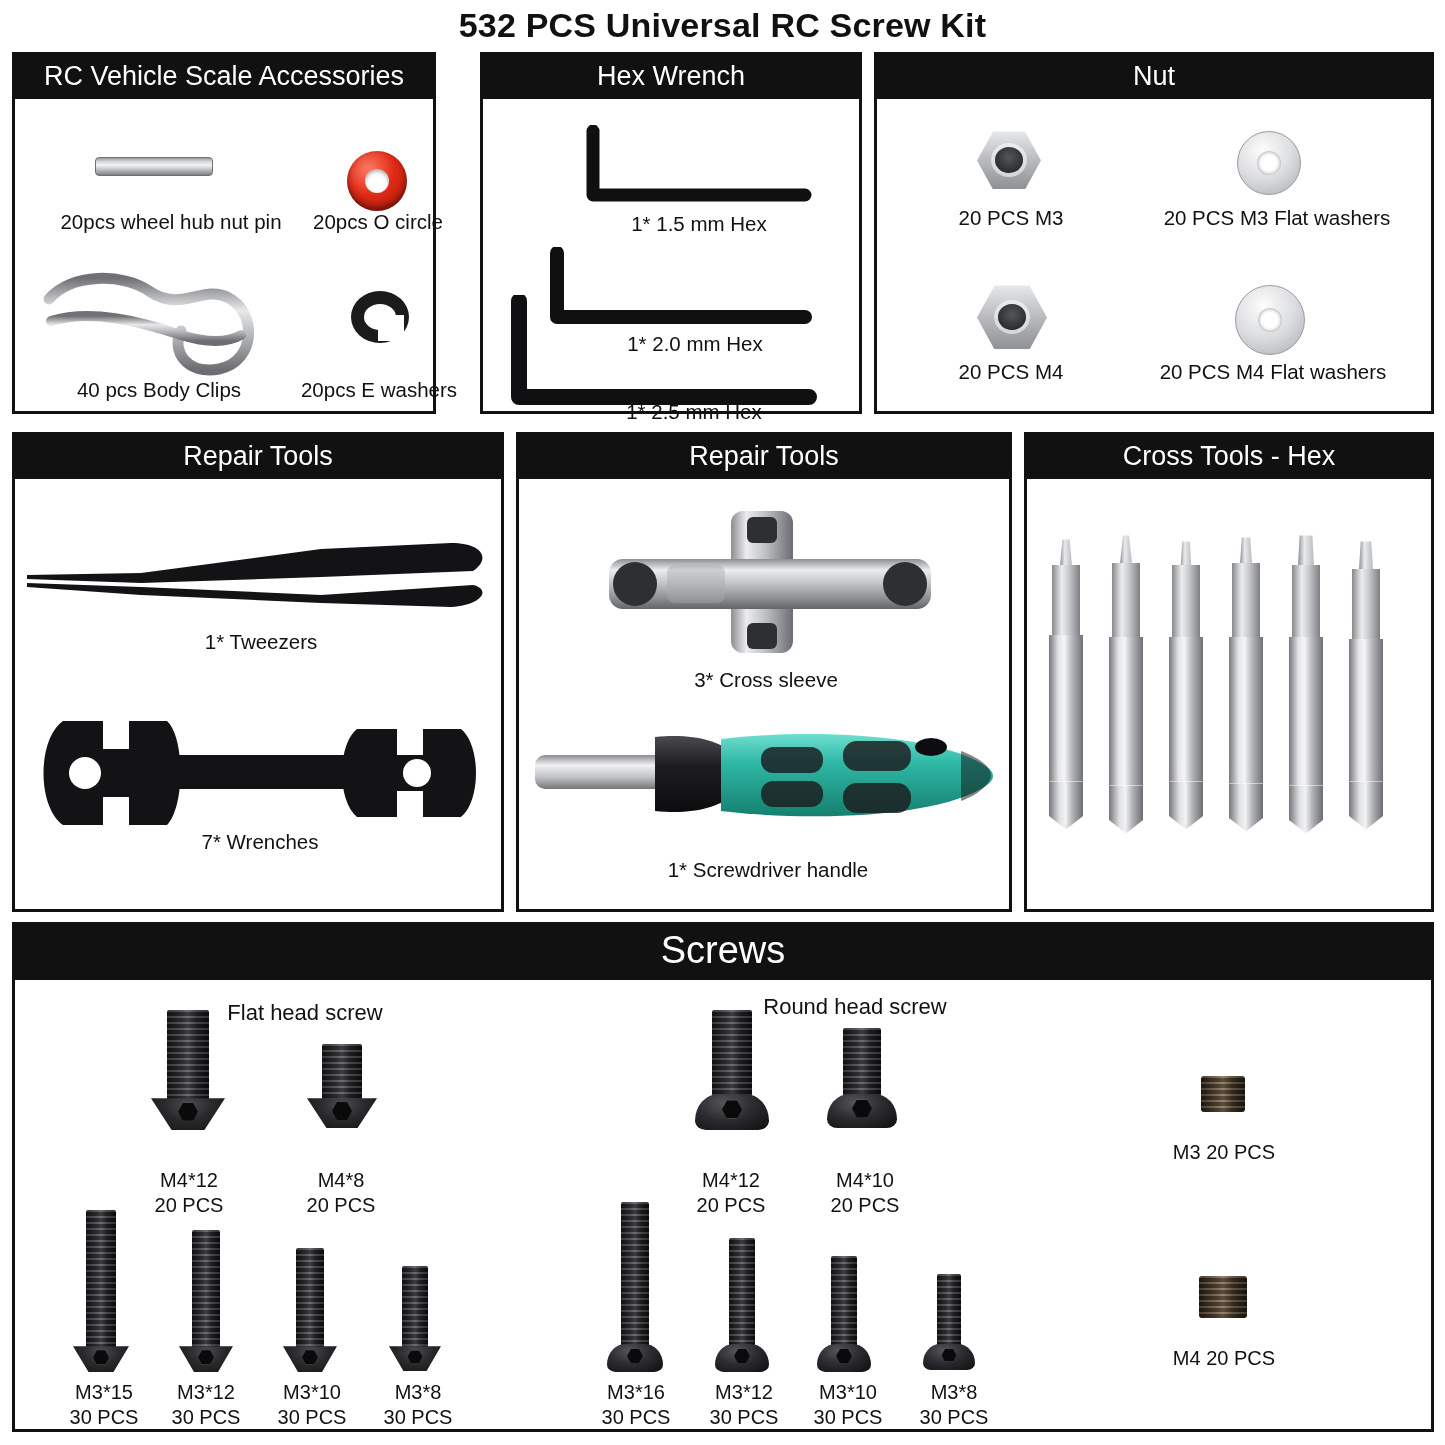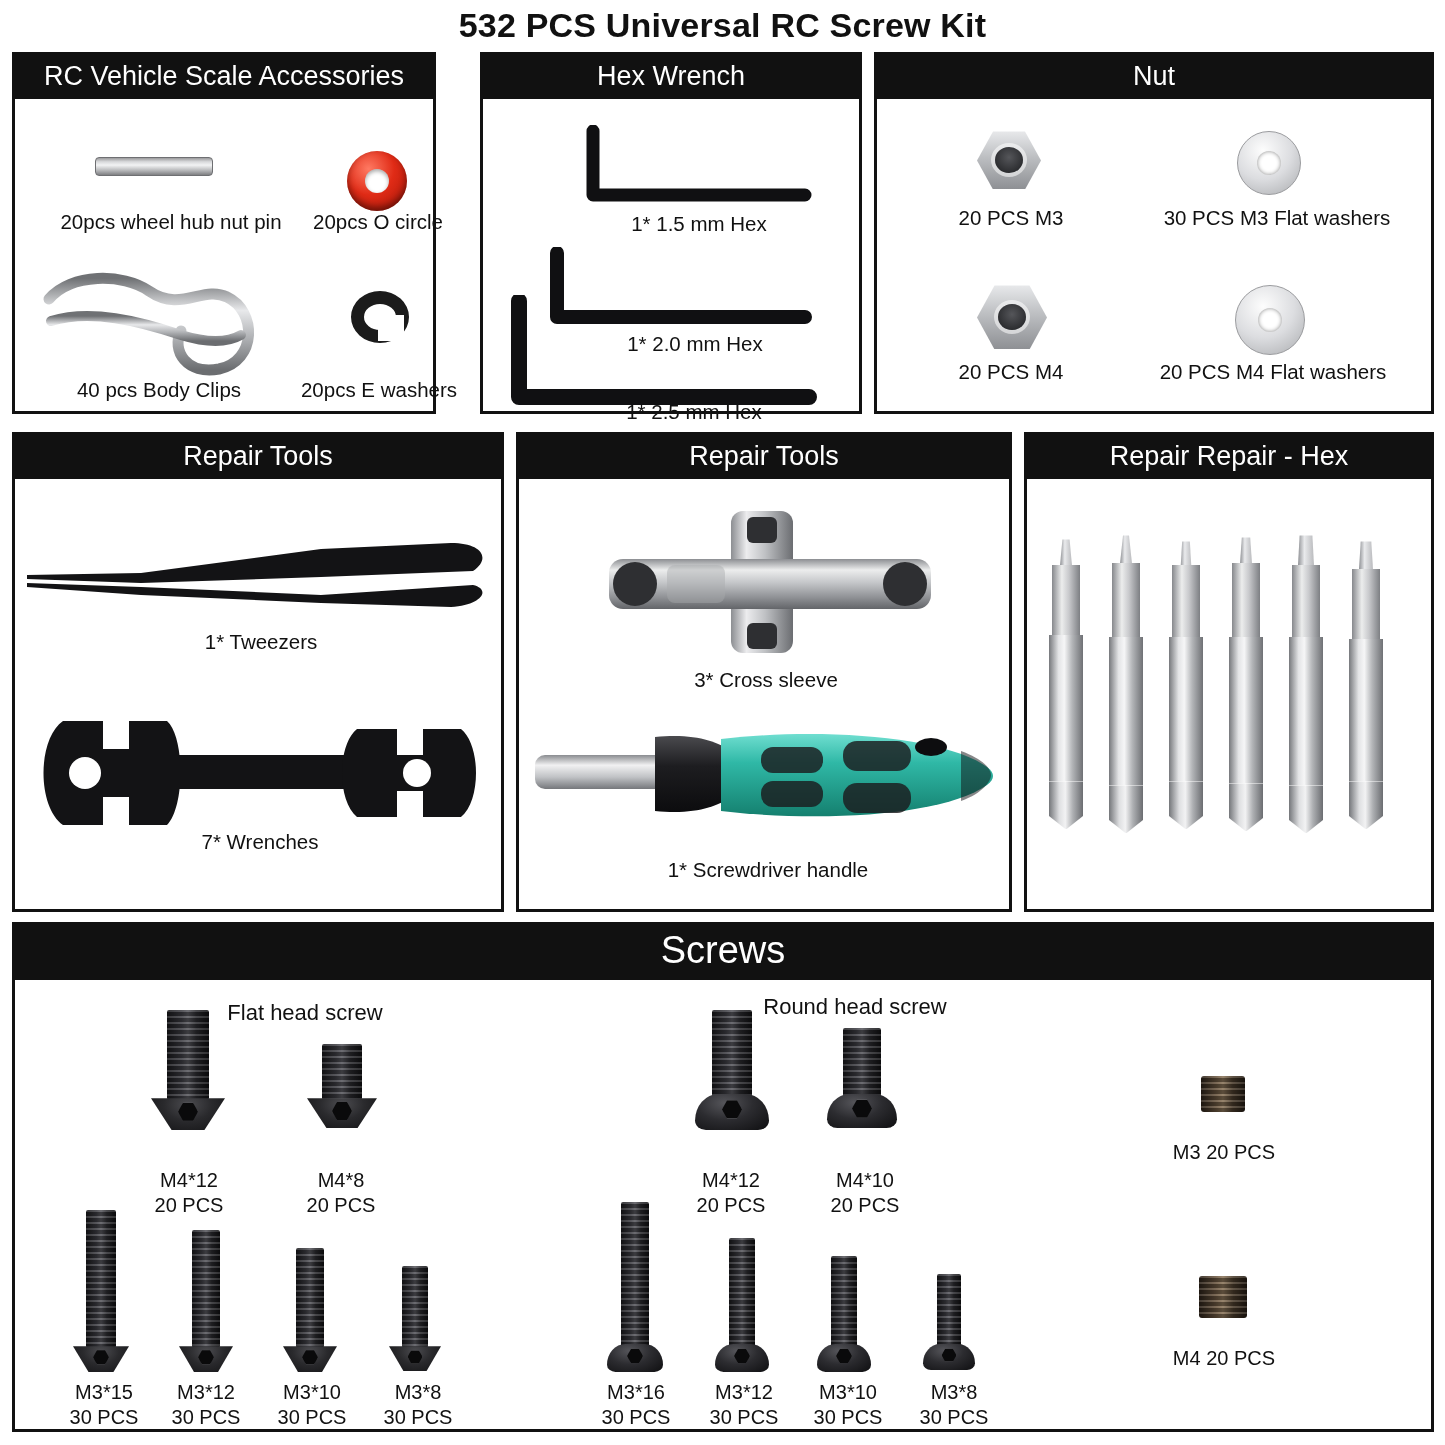--- a/index.html
+++ b/index.html
@@ -275,21 +275,21 @@
     <div class="panel-body">
 
       <div class="art" style="left:100px; top:32px;">
         <div class="hexnut"></div>
       </div>
       <div class="cap" style="left:28px; top:106px; width:212px;">20 PCS   M3</div>
 
       <div class="art" style="left:360px; top:32px;">
         <div class="washer"></div>
       </div>
-      <div class="cap" style="left:252px; top:106px; width:296px;">30 PCS M3 Flat washers</div>
+      <div class="cap" style="left:252px; top:106px; width:296px;">20 PCS M3 Flat washers</div>
 
       <div class="art" style="left:100px; top:186px;">
         <div class="hexnut" style="width:70px;height:64px;"></div>
       </div>
       <div class="cap" style="left:28px; top:260px; width:212px;">20 PCS   M4</div>
 
       <div class="art" style="left:358px; top:186px;">
         <div class="washer" style="width:68px;height:68px;"></div>
       </div>
       <div class="cap" style="left:240px; top:260px; width:312px;">20 PCS M4 Flat washers</div>
@@ -382,21 +382,21 @@
           <rect x="318" y="72" width="68" height="30" rx="14" fill="#1b1b1d" opacity=".82"></rect>
           <ellipse cx="406" cy="36" rx="16" ry="9" fill="#0d0d0f"></ellipse>
           <path d="M436,40 C458,48 466,58 466,64 C466,70 458,82 436,90 Z" fill="#0f0f11" opacity=".5"></path>
         </svg>
       </div>
       <div class="cap" style="left:94px; top:378px; width:310px;">1*  Screwdriver handle</div>
     </div>
   </div>
 
   <div class="panel" id="p-toolsx">
-    <div class="panel-head">Repair Repair - Hex</div>
+    <div class="panel-head">Cross Tools - Hex</div>
     <div class="panel-body">
 
       <div class="bit" style="left:22px; top:60px;">
         <div class="tip" style="height:26px; clip-path:polygon(20% 0,80% 0,100% 100%,0 100%);"></div>
         <div class="shaft" style="height:70px;"></div>
         <div class="hexbody" style="height:146px;"></div>
         <div class="hexend"></div>
       </div>
 
       <div class="bit" style="left:82px; top:56px;">

